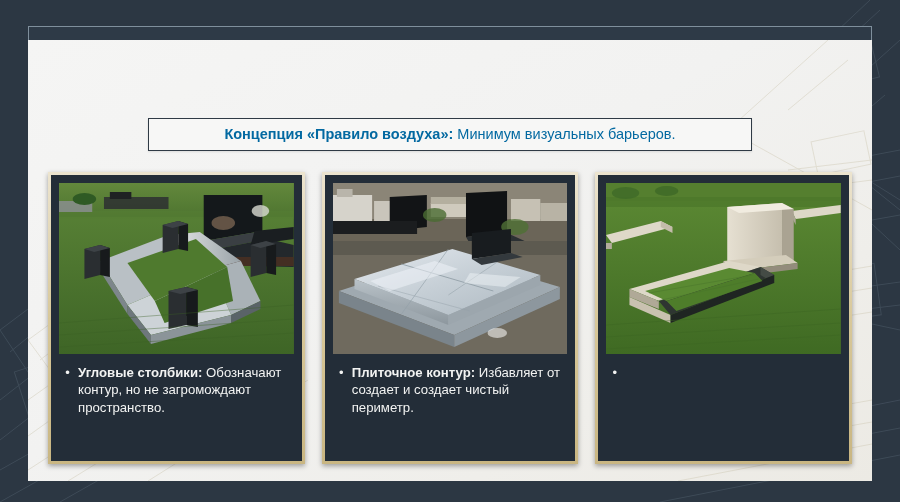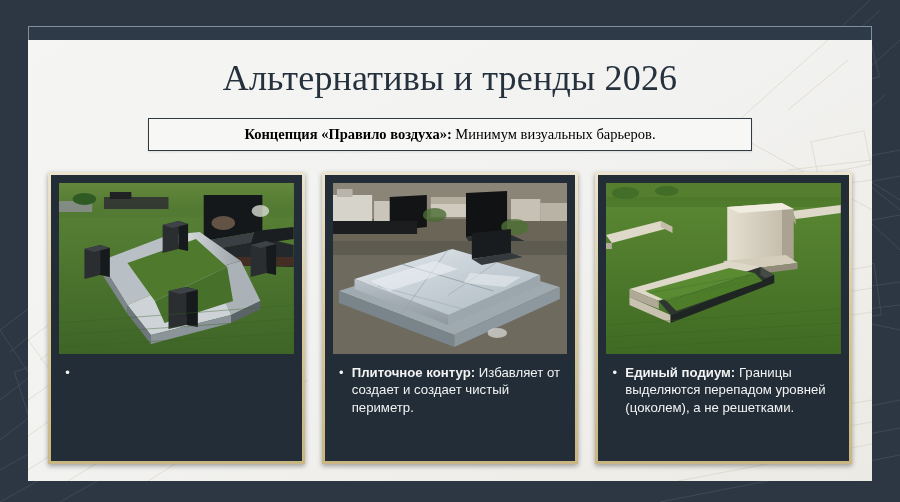--- a/index.html
+++ b/index.html
@@ -58,23 +58,22 @@
   #concept-banner{
     position:absolute;left:120px;top:78px;width:604px;height:33px;
     background:#f7f7f6;
     border:1.5px solid #2f3a45;
     box-sizing:border-box;
     display:flex;align-items:center;justify-content:center;
     z-index:6;
     box-shadow:0 1px 2px rgba(0,0,0,.10);
   }
   #concept-text{
-    font-size:14.5px;color:#000000;white-space:nowrap;
+    font-size:14.5px;color:#0369a1;white-space:nowrap;
     line-height:1;
-    font-family:Liberation Serif, serif;
   }
   #concept-text b{font-weight:bold;}
 
   
   #cards-row{
     position:absolute;left:20px;top:132px;width:804px;height:292px;
     display:flex;gap:17px;z-index:6;
   }
   .card{
     flex:1 1 0;
@@ -186,21 +185,20 @@
           <path d="M0 430 L170 320"></path>
           <path d="M40 441 L220 330"></path>
           <path d="M120 441 L280 340"></path>
           <path d="M620 400 L844 360"></path>
           <path d="M626 420 L844 382"></path>
           <path d="M650 441 L844 404"></path>
         </g>
       </svg>
     </div>
 
-    <div id="slide-title">Альтернативы и тренды 2026</div>
 
     <div id="concept-banner">
       <div id="concept-text"><b>Концепция «Правило воздуха»:</b><span> Минимум визуальных барьеров.</span></div>
     </div>
 
     <div id="cards-row">
 
       <div class="card">
         <div class="card-inner">
           <div class="photo">
@@ -263,20 +261,21 @@
 
               <g stroke="#3b6024" stroke-width="1" opacity=".4">
                 <path d="M0 140 L240 122"></path>
                   <path d="M0 152 L240 136"></path>
                   <path d="M0 164 L240 150"></path>
               </g>
             </svg>
           </div>
           <div class="caption">
             <span class="bullet">•</span>
+            <span class="caption-text"><b>Угловые столбики:</b><span> Обозначают контур, но не загромождают пространство.</span></span>
           </div>
         </div>
       </div>
 
       <div class="card">
         <div class="card-inner">
           <div class="photo">
             <svg viewBox="0 0 240 171" preserveAspectRatio="none">
               <defs>
                 <linearGradient id="g2slab" x1="0" y1="0" x2="1" y2="1">
@@ -387,20 +386,19 @@
 
               <g stroke="#3c6522" stroke-width="1" opacity=".45">
                 <path d="M0 142 L240 126"></path>
                   <path d="M0 154 L240 140"></path>
                   <path d="M0 166 L240 152"></path>
               </g>
             </svg>
           </div>
           <div class="caption">
             <span class="bullet">•</span>
-            <span class="caption-text"><b>Единый подиум:</b><span> Границы выделяются перепадом уровней (цоколем), а не решетками.</span></span>
           </div>
         </div>
       </div>
 
     </div>
   </div>
 </div>
 
 </body></html>

